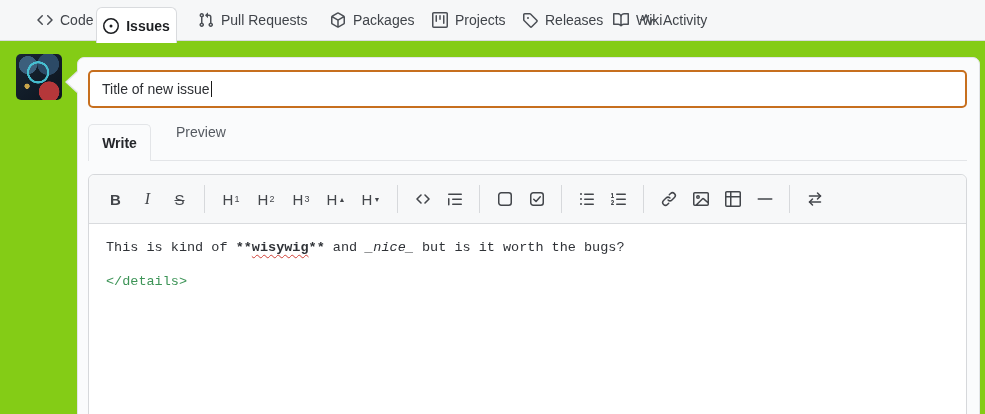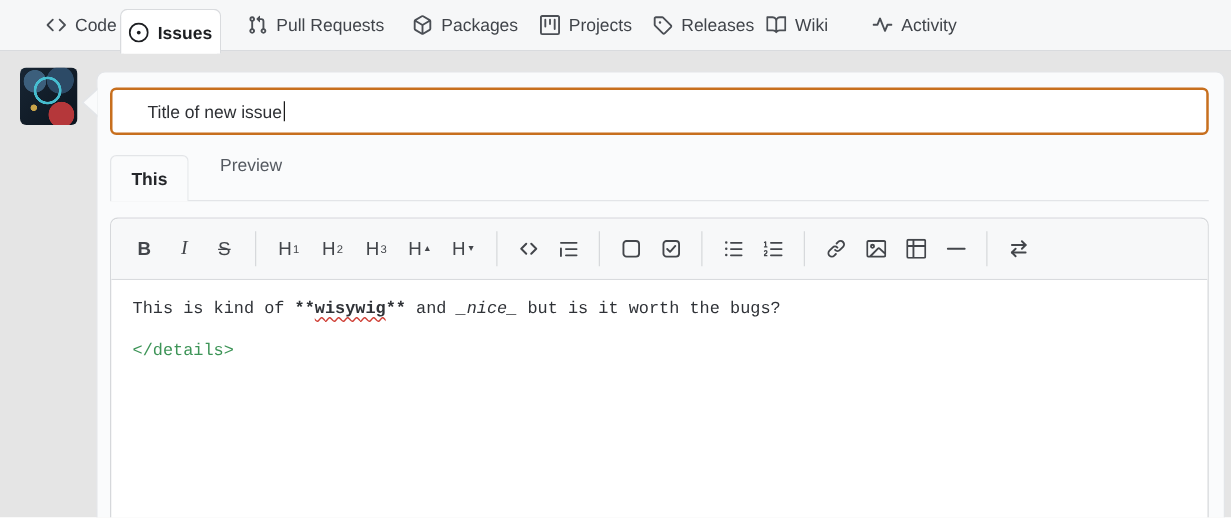--- a/index.html
+++ b/index.html
@@ -1,17 +1,17 @@
 <!DOCTYPE html>
 <html style="--nav-bg: #f6f7f8; --border: #d9dbde; --comment-bg: #fafbfc; --box-border: #e3e5e8; --toolbar-bg: #f7f8f9; --icon: #43464b; --accent: #c76f1e; --tag-green: #3d9457; --misspell: #cf3f36;"><head>
 <meta charset="utf-8">
 <style>
   * { margin:0; padding:0; box-sizing:border-box; }
   html,body { width:985px; height:414px; background:#fff; font-family:"Liberation Sans", sans-serif; }
-  .screen { position:relative; width:985px; height:414px; overflow:hidden; background:#e5e5e5; }
+  .screen { position:relative; width:985px; height:414px; overflow:hidden; background:#84cc16; }
 
   
   .repo-nav { position:absolute; left:0; top:0; width:985px; height:41px;
               background:var(--nav-bg,#f6f7f8); border-bottom:1px solid var(--border,#d9dbde); }
   .nav-item { position:absolute; top:0; height:40px; display:flex; align-items:center; gap:7px;
               color:#40444a; font-size:14px; cursor:pointer; }
   .nav-item svg { flex:0 0 auto; color:#4b4f55; }
   .nav-tab-active { position:absolute; top:7px; height:36px; display:flex; align-items:center; justify-content:center;
               gap:7px; background:#fff; border:1px solid var(--border,#d9dbde); border-bottom:none;
               border-radius:6px 6px 0 0; font-weight:700; color:#1c1e21; font-size:14px; z-index:3; }
@@ -31,21 +31,21 @@
   .bubble-arrow-border { position:absolute; left:65px; top:70px; width:0; height:0;
       border-top:12px solid transparent; border-bottom:12px solid transparent;
       border-right:13px solid var(--box-border,#e3e5e8); }
   .bubble-arrow { position:absolute; left:67px; top:72px; width:0; height:0;
       border-top:10px solid transparent; border-bottom:10px solid transparent;
       border-right:11px solid var(--comment-bg,#fafbfc); }
 
   
   .title-input { position:absolute; left:88px; top:70px; width:879px; height:38px; background:#fff;
                  border:2px solid var(--accent,#c76f1e); border-radius:5px; display:flex; align-items:center;
-                 padding:0 28px; font-size:14px; color:#2d2f33; cursor:text; }
+                 padding:0 12px; font-size:14px; color:#2d2f33; cursor:text; }
   .caret { display:inline-block; width:1px; height:16px; background:#1a1a1a; margin-left:1px; }
 
   
   .editor-tabs { position:absolute; left:88px; top:124px; width:879px; height:37px; }
   .tab-divider { position:absolute; left:88px; top:160px; width:879px; height:1px; background:var(--box-border,#e3e5e8); }
   .tab-write { position:absolute; left:0; top:0; width:63px; height:37px; background:var(--comment-bg,#fafbfc);
                border:1px solid var(--box-border,#e3e5e8); border-bottom:none; border-radius:5px 5px 0 0;
                display:flex; align-items:center; justify-content:center; font-weight:700; font-size:14px;
                color:#24262a; z-index:2; }
   .tab-preview { position:absolute; left:63px; top:0; height:37px; display:flex; 
@@ -122,42 +122,42 @@
           <path d="M1 7.775V2.75C1 1.784 1.784 1 2.75 1h5.025c.464 0 .91.184 1.238.513l6.25 6.25a1.75 1.75 0 0 1 0 2.474l-5.026 5.026a1.75 1.75 0 0 1-2.474 0l-6.25-6.25A1.752 1.752 0 0 1 1 7.775Zm1.5 0c0 .066.026.13.073.177l6.25 6.25a.25.25 0 0 0 .354 0l5.025-5.025a.25.25 0 0 0 0-.354l-6.25-6.25a.25.25 0 0 0-.177-.073H2.75a.25.25 0 0 0-.25.25ZM6 5a1 1 0 1 1 0 2 1 1 0 0 1 0-2Z"></path>
         </svg>
       <span>Releases</span>
     </div>
     <div class="nav-item" style="left:613px">
       <svg width="16" height="16" viewBox="0 0 16 16" fill="currentColor">
           <path d="M0 1.75A.75.75 0 0 1 .75 1h4.253c1.227 0 2.317.59 3 1.501A3.743 3.743 0 0 1 11.006 1h4.245a.75.75 0 0 1 .75.75v10.5a.75.75 0 0 1-.75.75h-4.507a2.25 2.25 0 0 0-1.591.659l-.622.621a.75.75 0 0 1-1.06 0l-.622-.621A2.25 2.25 0 0 0 5.258 13H.75a.75.75 0 0 1-.75-.75Zm7.251 10.324.004-5.073-.002-2.253A2.25 2.25 0 0 0 5.003 2.5H1.5v9h3.757a3.75 3.75 0 0 1 1.994.574ZM8.755 4.75l-.004 7.322a3.752 3.752 0 0 1 1.992-.572H14.5v-9h-3.495a2.25 2.25 0 0 0-2.25 2.25Z"></path>
         </svg>
       <span>Wiki</span>
     </div>
-    <div class="nav-item" style="left:698px">
+    <div class="nav-item" style="left:640px">
       <svg width="16" height="16" viewBox="0 0 16 16" fill="currentColor">
           <path d="M6 2c.306 0 .582.187.696.471L10 10.731l1.304-3.26A.751.751 0 0 1 12 7h3.25a.75.75 0 0 1 0 1.5h-2.742l-1.812 4.528a.751.751 0 0 1-1.392 0L6 4.77 4.696 8.03A.75.75 0 0 1 4 8.5H.75a.75.75 0 0 1 0-1.5h2.742l1.812-4.529A.751.751 0 0 1 6 2Z"></path>
         </svg>
       <span>Activity</span>
     </div>
   </div>
 
   <div class="avatar"></div>
   <div class="comment-box"></div>
   <div class="bubble-arrow-border"></div>
   <div class="bubble-arrow"></div>
 
   <div class="title-input">
     <span>Title of new issue</span>
       <span class="caret"></span>
   </div>
 
   <div class="tab-divider"></div>
   <div class="editor-tabs">
     <div class="tab-write">
-      <span>This</span>
+      <span>Write</span>
     </div>
     <div class="tab-preview">
       <span>Preview</span>
     </div>
   </div>
 
   <div class="md-editor">
     <div class="md-toolbar">
       <button class="tb-btn g-bold">B</button>
       <button class="tb-btn g-italic">I</button>

